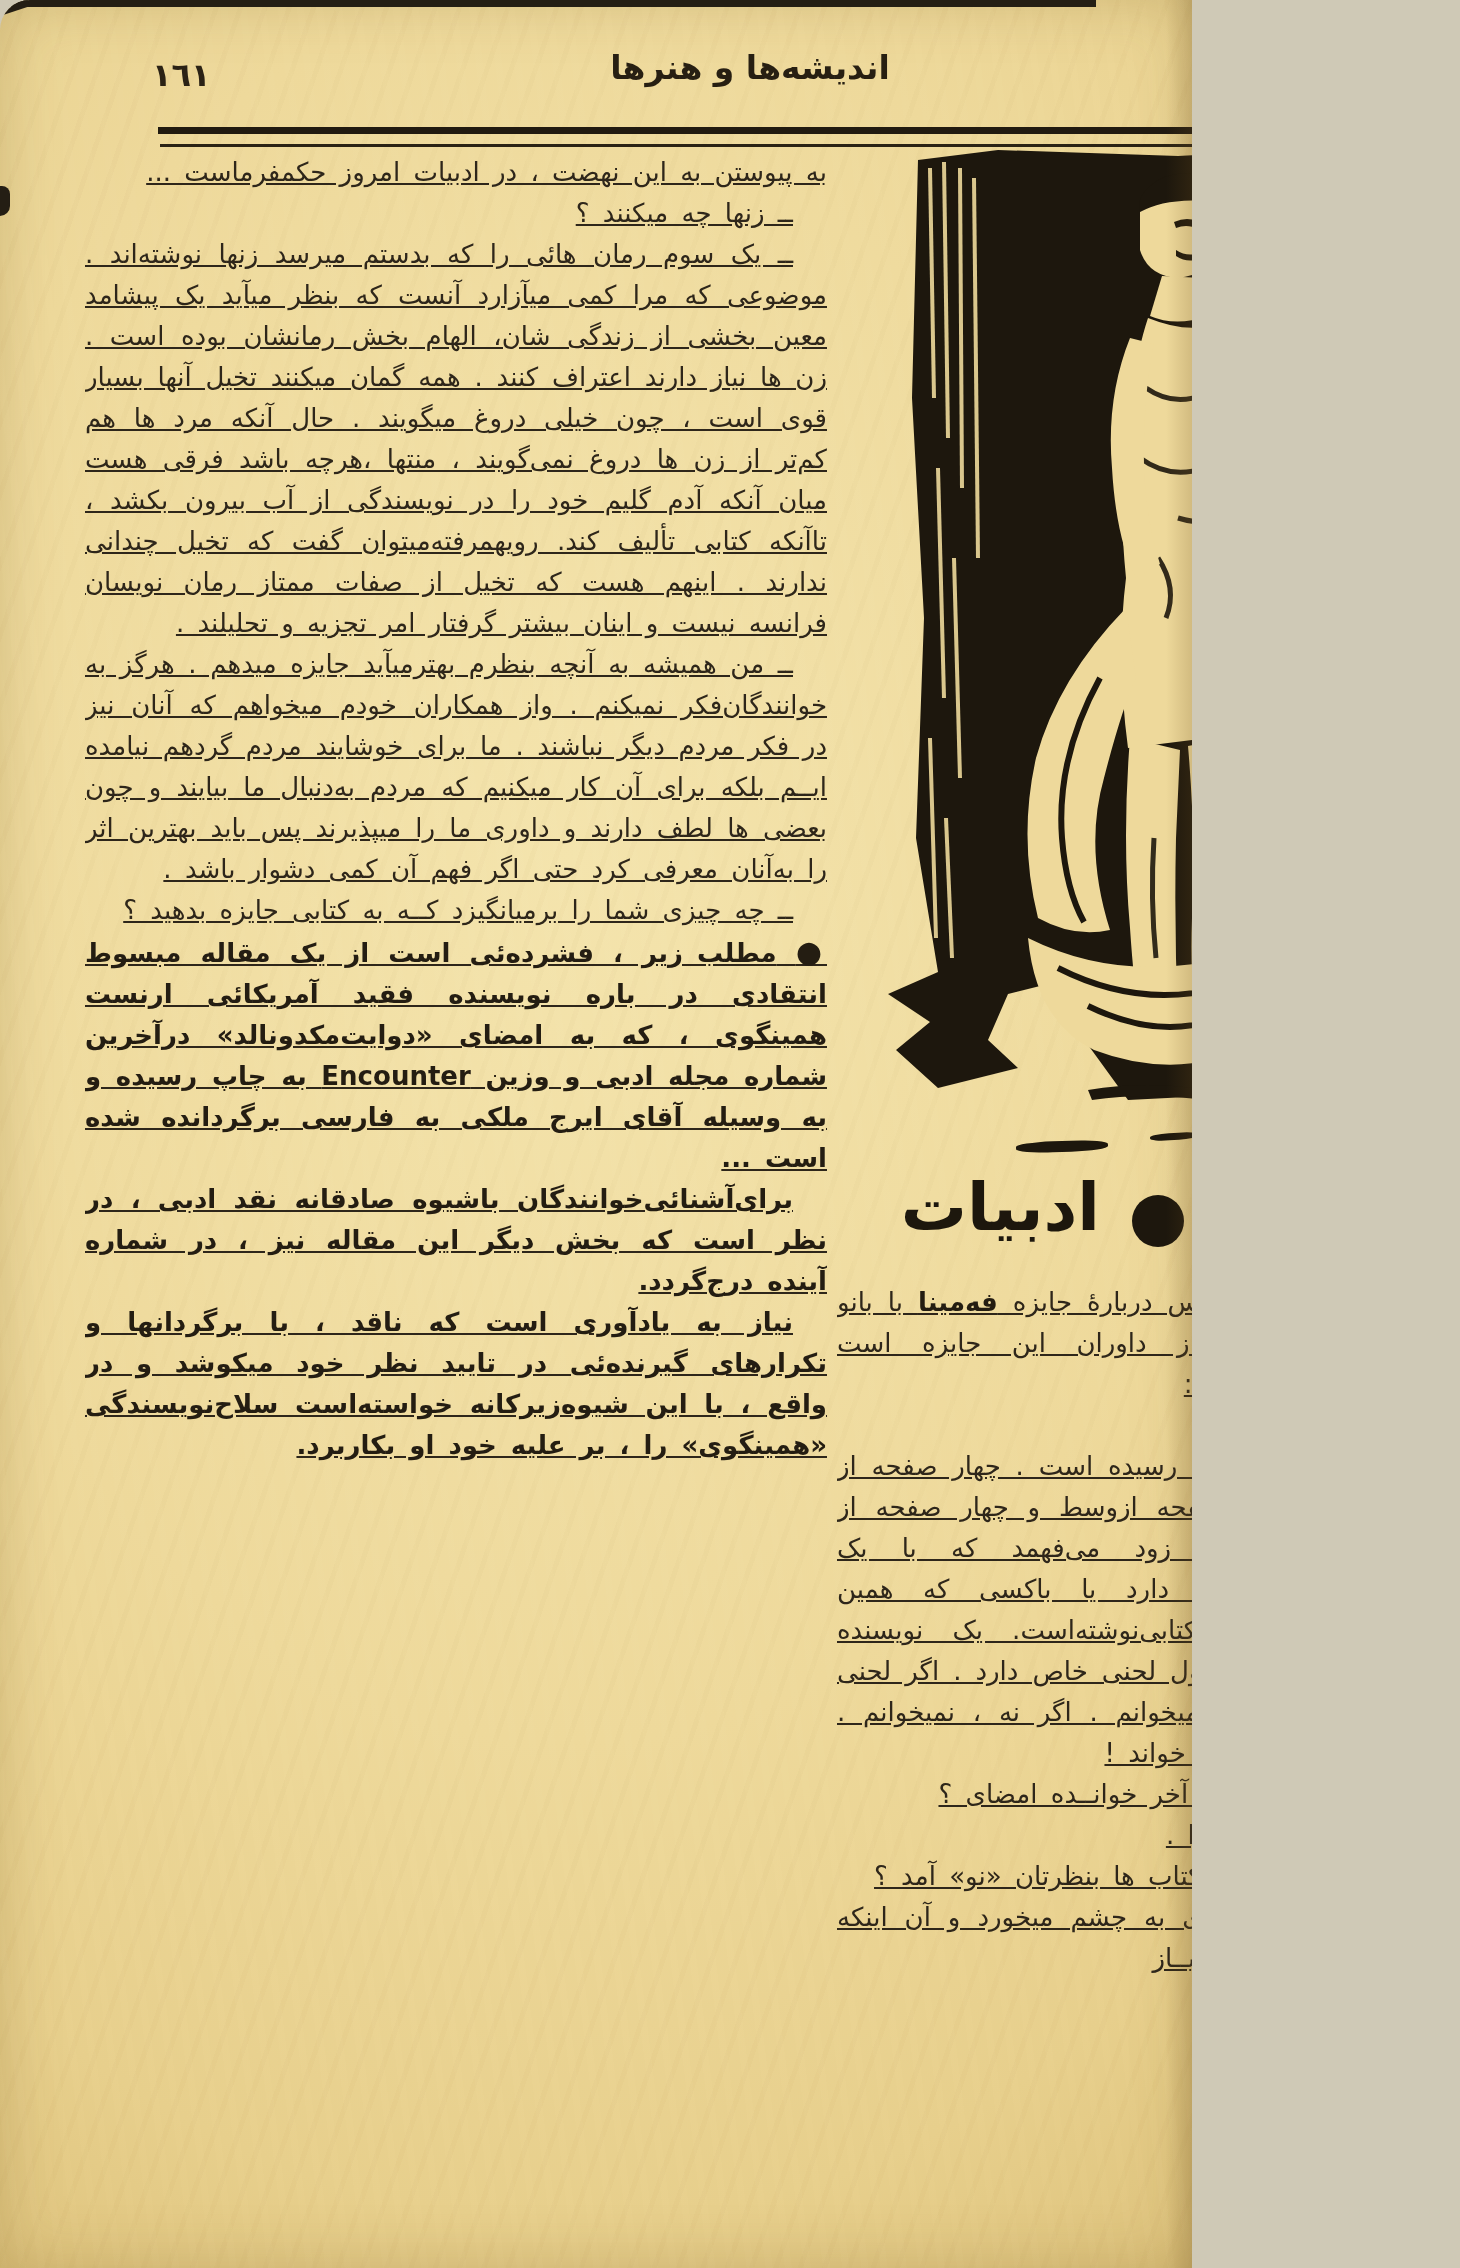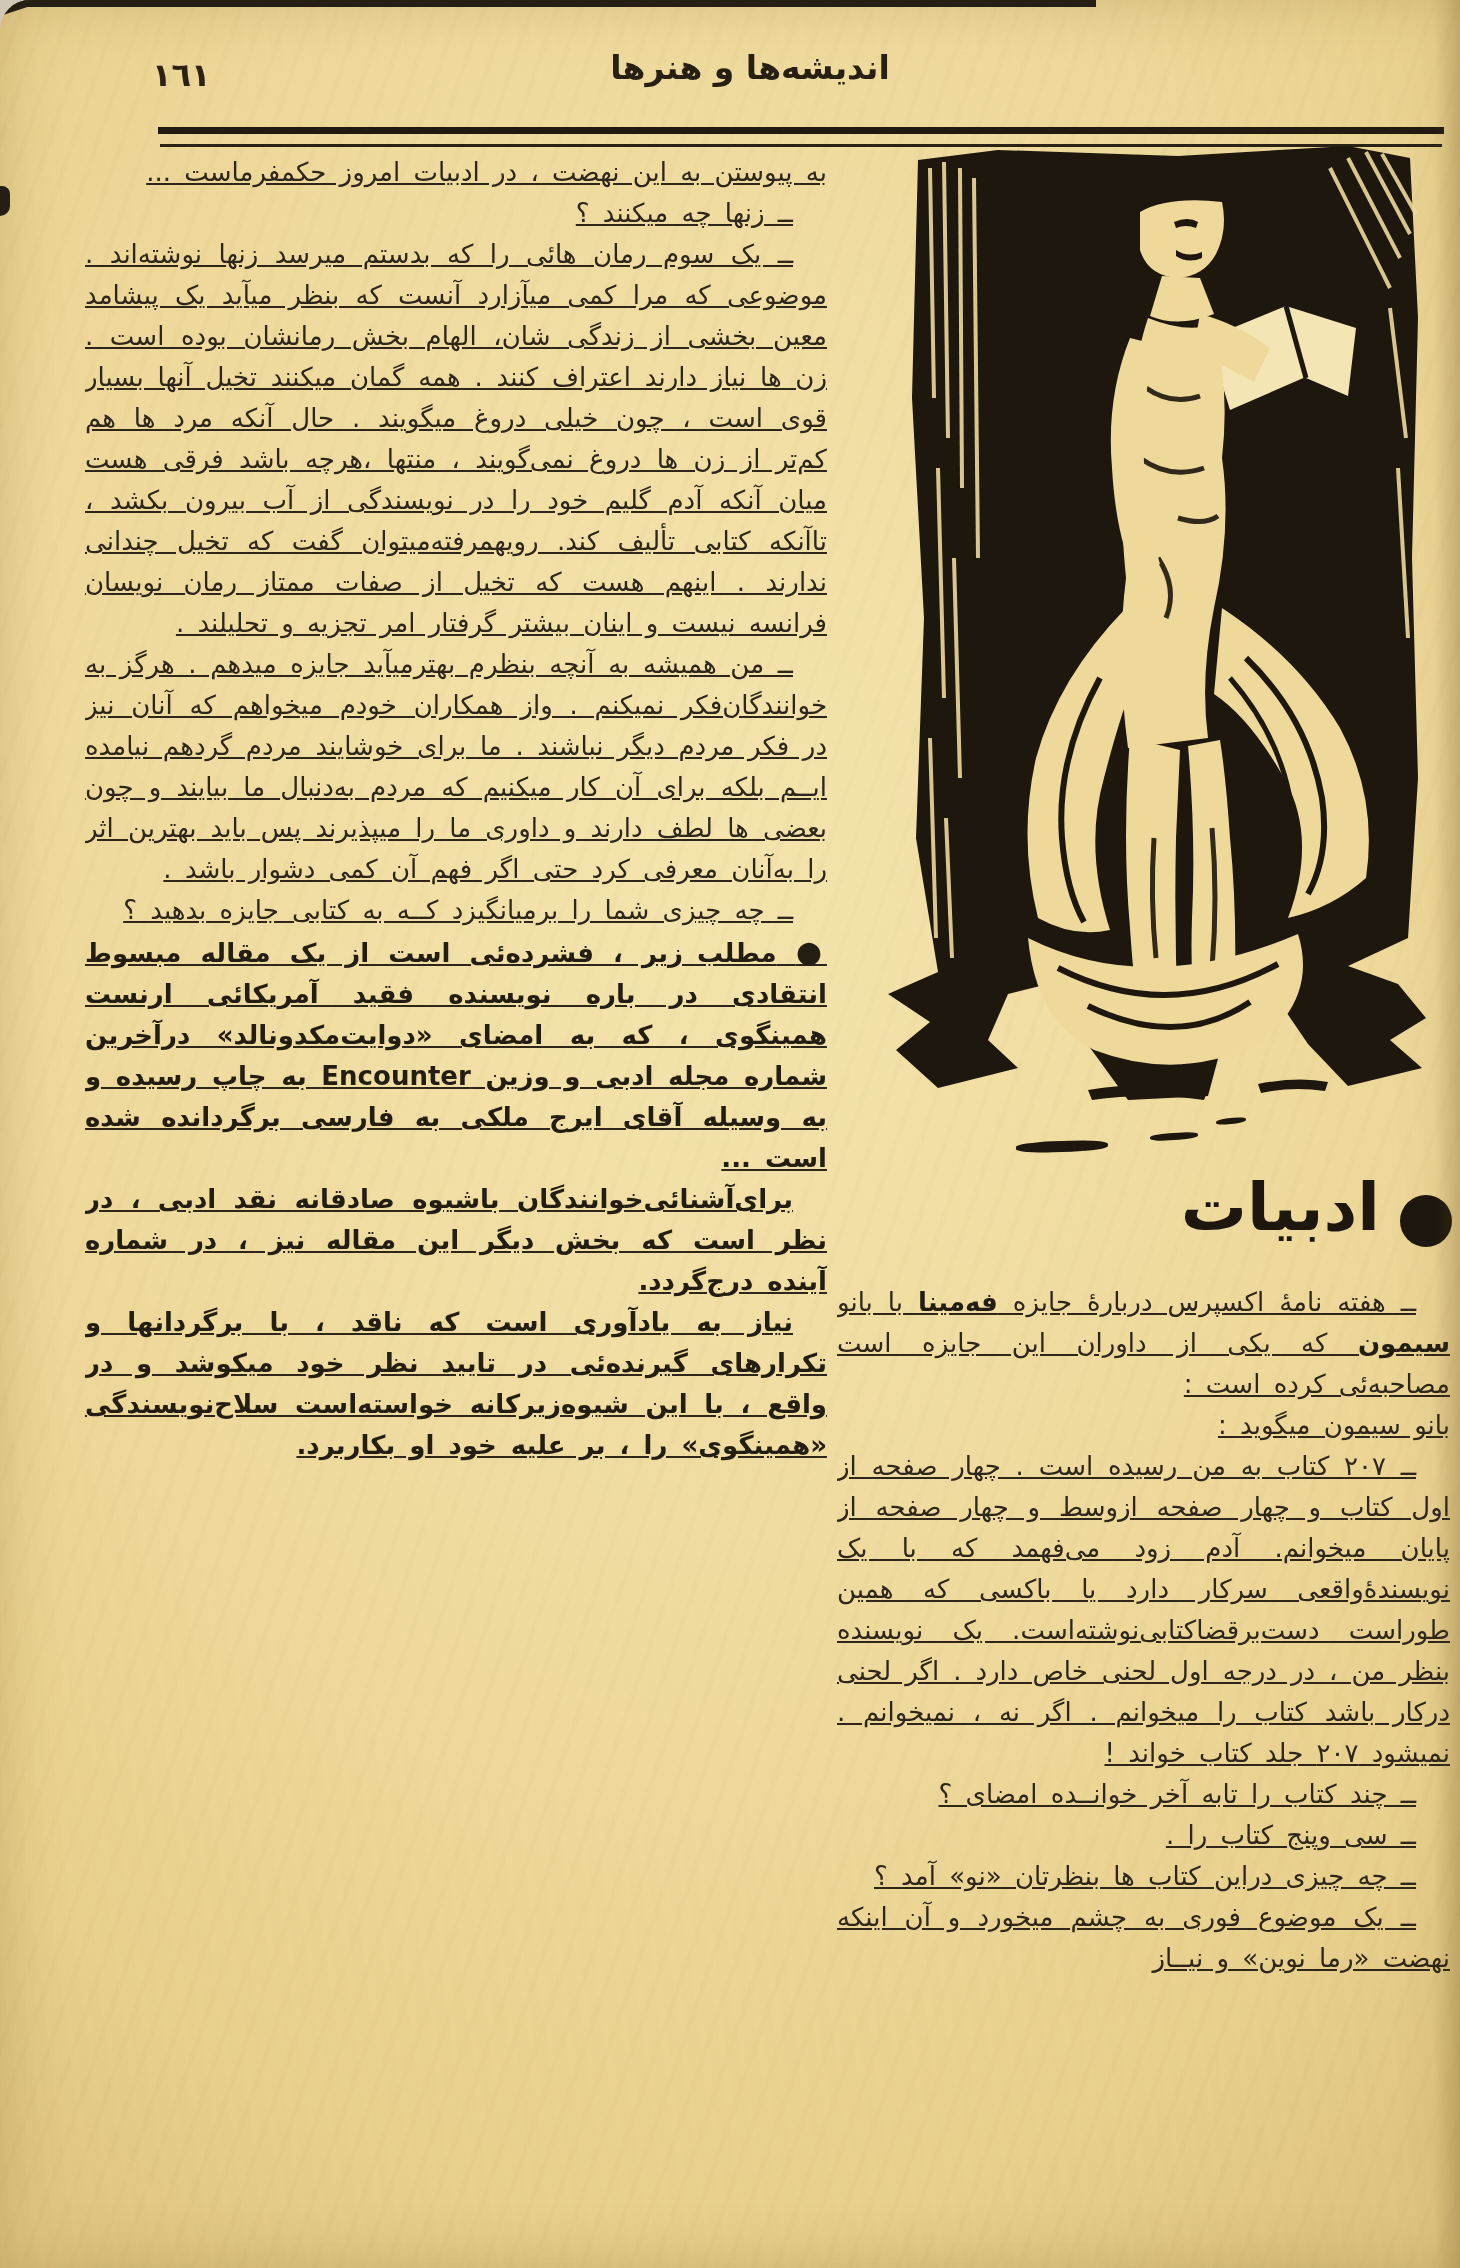--- a/index.html
+++ b/index.html
@@ -1,18 +1,18 @@
 <!DOCTYPE html>
 <html lang="fa" dir="rtl"><head>
 <meta charset="utf-8">
 <style>
   html,body{margin:0;padding:0;background:#cfc9b6;}
   body{width:1460px;height:2268px;position:relative;overflow:hidden;
        font-family:"DejaVu Sans",sans-serif;}
-  .page{position:absolute;left:0;top:0;width:1460px;height:2268px;
+  .page{position:absolute;left:0;top:0;width:1192px;height:2268px;
         background:
           radial-gradient(ellipse 1200px 1600px at 48% 38%, #f4e4ad 0%, #eed99b 55%, #e7cf8c 85%, #dfc47e 100%);
         border-radius:30px 0 0 0;overflow:hidden;
         box-shadow:inset 0 0 60px rgba(120,90,30,.25);}
   .grain{position:absolute;inset:0;pointer-events:none;opacity:.5;
         background:
           repeating-linear-gradient(83deg, rgba(255,244,200,.05) 0 7px, rgba(0,0,0,0) 7px 19px),
           repeating-linear-gradient(-71deg, rgba(140,100,40,.05) 0 5px, rgba(0,0,0,0) 5px 23px);}
   .edge-shade{position:absolute;top:0;right:0;width:26px;height:100%;
         background:linear-gradient(to left, rgba(110,80,30,.22), rgba(0,0,0,0));}
@@ -36,21 +36,21 @@
   .col p{margin:0;text-align:justify;text-align-last:right;}
   .col-left{left:85px;top:152px;width:742px;height:1960px;overflow:hidden;}
   .col-right{left:837px;top:1282px;width:613px;height:900px;overflow:hidden;}
   .dlg{text-indent:34px;margin-top:5px;}
   .note{font-weight:bold;color:#241d12;margin-top:8px;}
   .note-bullet{font-size:30px;letter-spacing:4px;}
   b{font-weight:bold;color:#241d12;}
 
   
   .section-heading{position:absolute;right:8px;top:1158px;height:100px;
-        display:flex;flex-direction:row;align-items:center;gap:20px;}
+        display:flex;flex-direction:row;align-items:center;gap:32px;}
   .section-heading h2{margin:0;font-size:66px;font-weight:bold;color:#1d170d;line-height:100px;}
   .bullet-circle{width:52px;height:52px;border-radius:50%;background:#1d170d;flex:0 0 auto;margin-top:26px;}
 
   
   .illustration{position:absolute;left:878px;top:138px;width:554px;height:974px;margin:0;}
   .illustration svg{display:block;width:100%;height:100%;}
 
   .smudge{position:absolute;background:#1d170d;border-radius:40%;}
   .s1{left:1016px;top:1141px;width:92px;height:11px;transform:rotate(-2deg);}
   .s2{left:1150px;top:1133px;width:48px;height:7px;transform:rotate(-4deg);}

